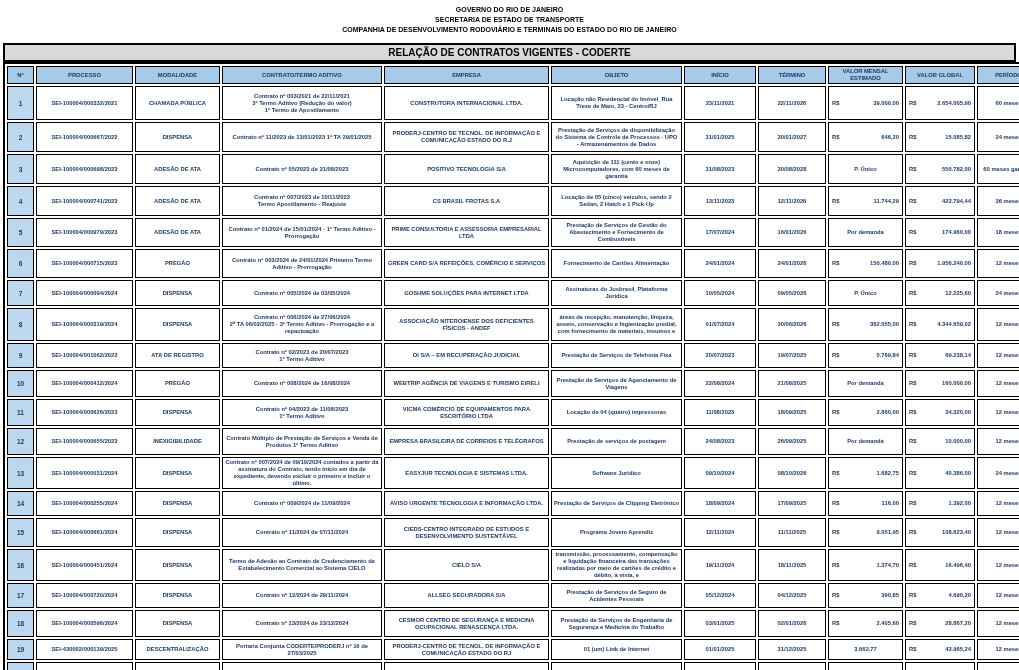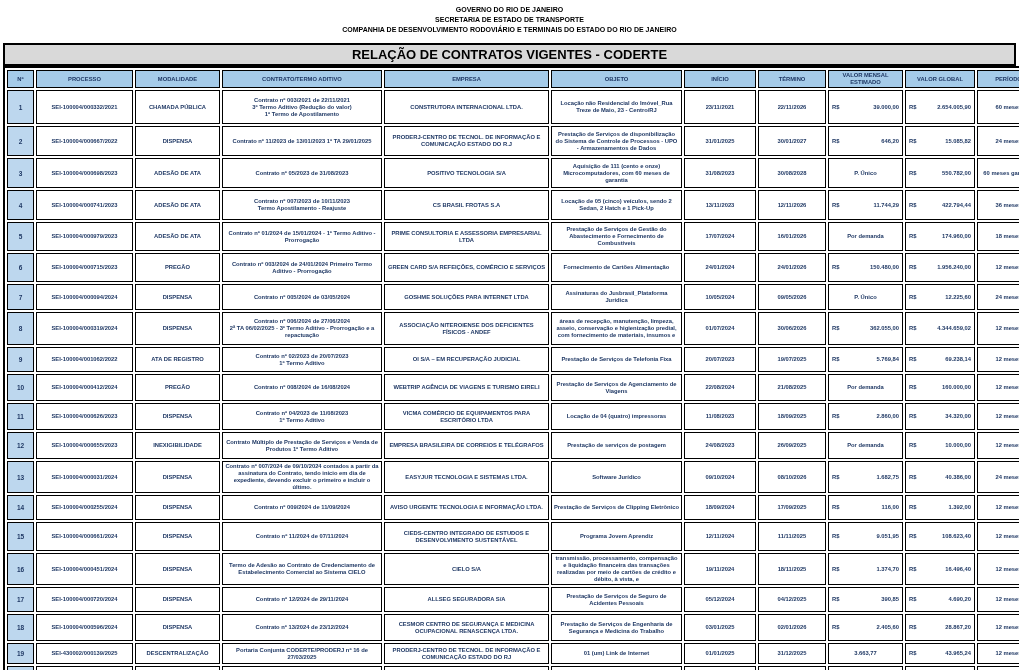--- a/index.html
+++ b/index.html
@@ -10,21 +10,21 @@
     font-family: "Liberation Sans", sans-serif;
   }
   .letterhead {
     text-align: center; padding-top: 5px;
     font-weight: 700; font-size: 7px; line-height: 10px; color: #000;
   }
   .sheet { margin: 0 3px; }
   .title-bar {
     margin-top: 8px;
     background: #D9D9D9; border: 2px solid #000;
-    text-align: center; font-weight: 700; font-size: 13px;
+    text-align: center; font-weight: 700; font-size: 10px;
     color: #000; padding: 2px 0;
   }
   table.grid {
     border-collapse: separate; border-spacing: 2px;
     border: 2px solid #000; width: 1013px; table-layout: fixed;
     background: #fff;
   }
   .grid th, .grid td {
     border: 1px solid #000; font-weight: 700; color: #1F3864;
     font-size: 5.8px; line-height: 7px; text-align: center;

